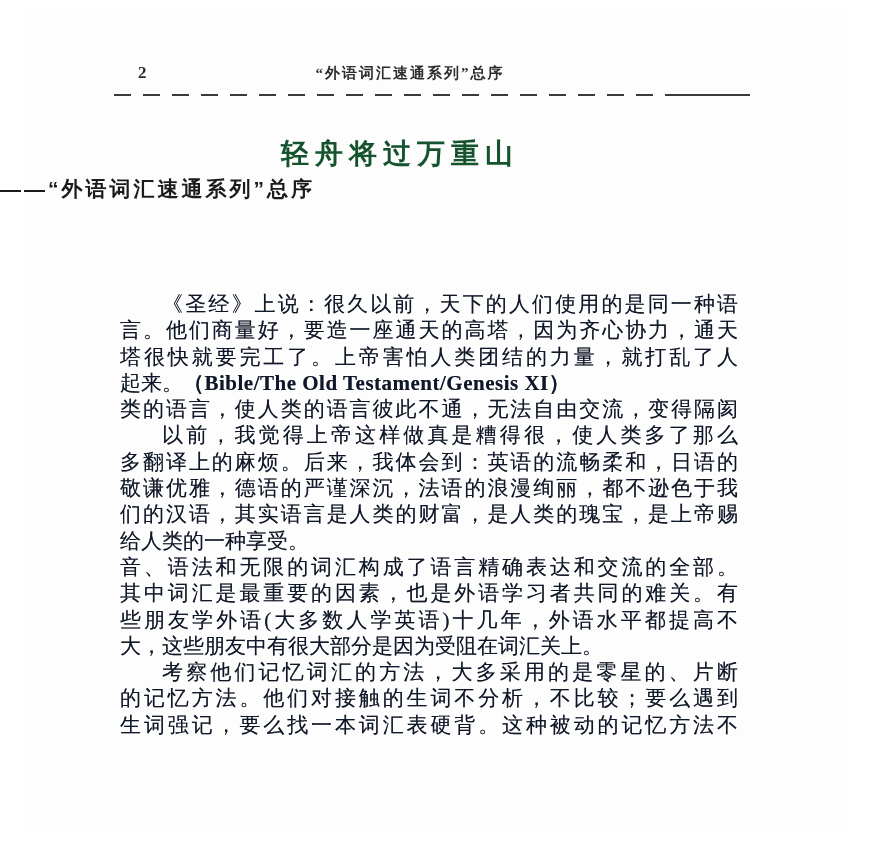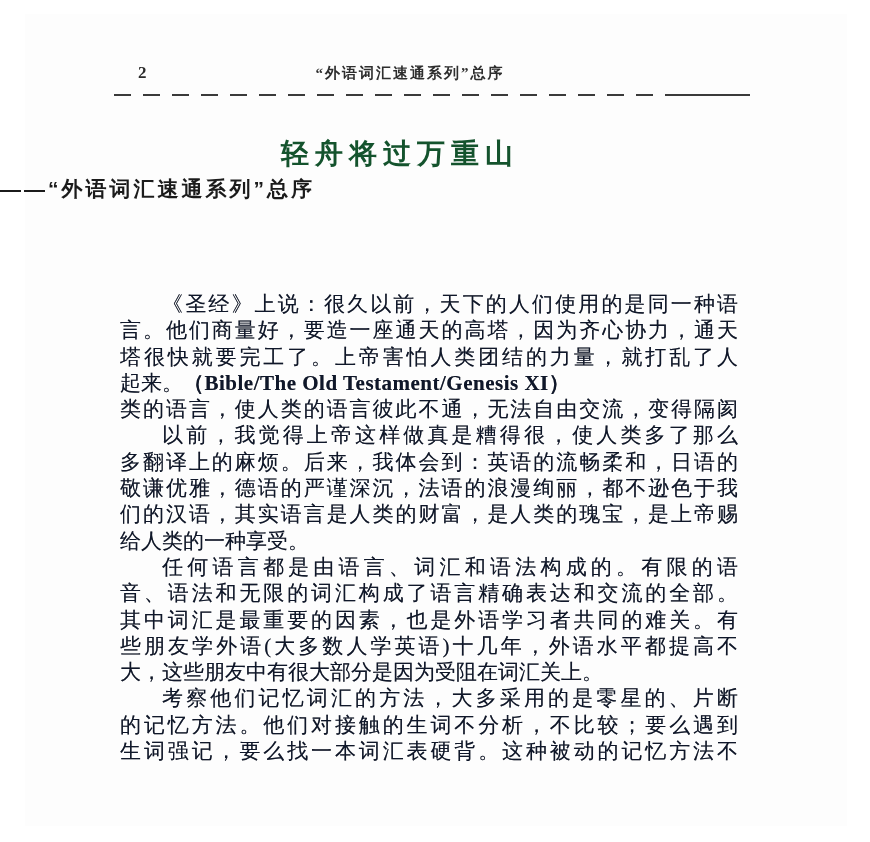--- a/index.html
+++ b/index.html
@@ -76,21 +76,20 @@
     <div class="bline">塔很快就要完工了。上帝害怕人类团结的力量，就打乱了人</div>
     <div class="bline lastline">
       <span>起来。</span><span class="cite">（Bible/The Old Testament/Genesis XI）</span>
     </div>
     <div class="bline">类的语言，使人类的语言彼此不通，无法自由交流，变得隔阂</div>
     <div class="bline indent">以前，我觉得上帝这样做真是糟得很，使人类多了那么</div>
     <div class="bline">多翻译上的麻烦。后来，我体会到：英语的流畅柔和，日语的</div>
     <div class="bline">敬谦优雅，德语的严谨深沉，法语的浪漫绚丽，都不逊色于我</div>
     <div class="bline">们的汉语，其实语言是人类的财富，是人类的瑰宝，是上帝赐</div>
     <div class="bline lastline">给人类的一种享受。</div>
-    <div class="bline indent">任何语言都是由语言、词汇和语法构成的。有限的语</div>
     <div class="bline">音、语法和无限的词汇构成了语言精确表达和交流的全部。</div>
     <div class="bline">其中词汇是最重要的因素，也是外语学习者共同的难关。有</div>
     <div class="bline">些朋友学外语(大多数人学英语)十几年，外语水平都提高不</div>
     <div class="bline lastline">大，这些朋友中有很大部分是因为受阻在词汇关上。</div>
     <div class="bline indent">考察他们记忆词汇的方法，大多采用的是零星的、片断</div>
     <div class="bline">的记忆方法。他们对接触的生词不分析，不比较；要么遇到</div>
     <div class="bline">生词强记，要么找一本词汇表硬背。这种被动的记忆方法不</div>
   </div>
 </div>
 

